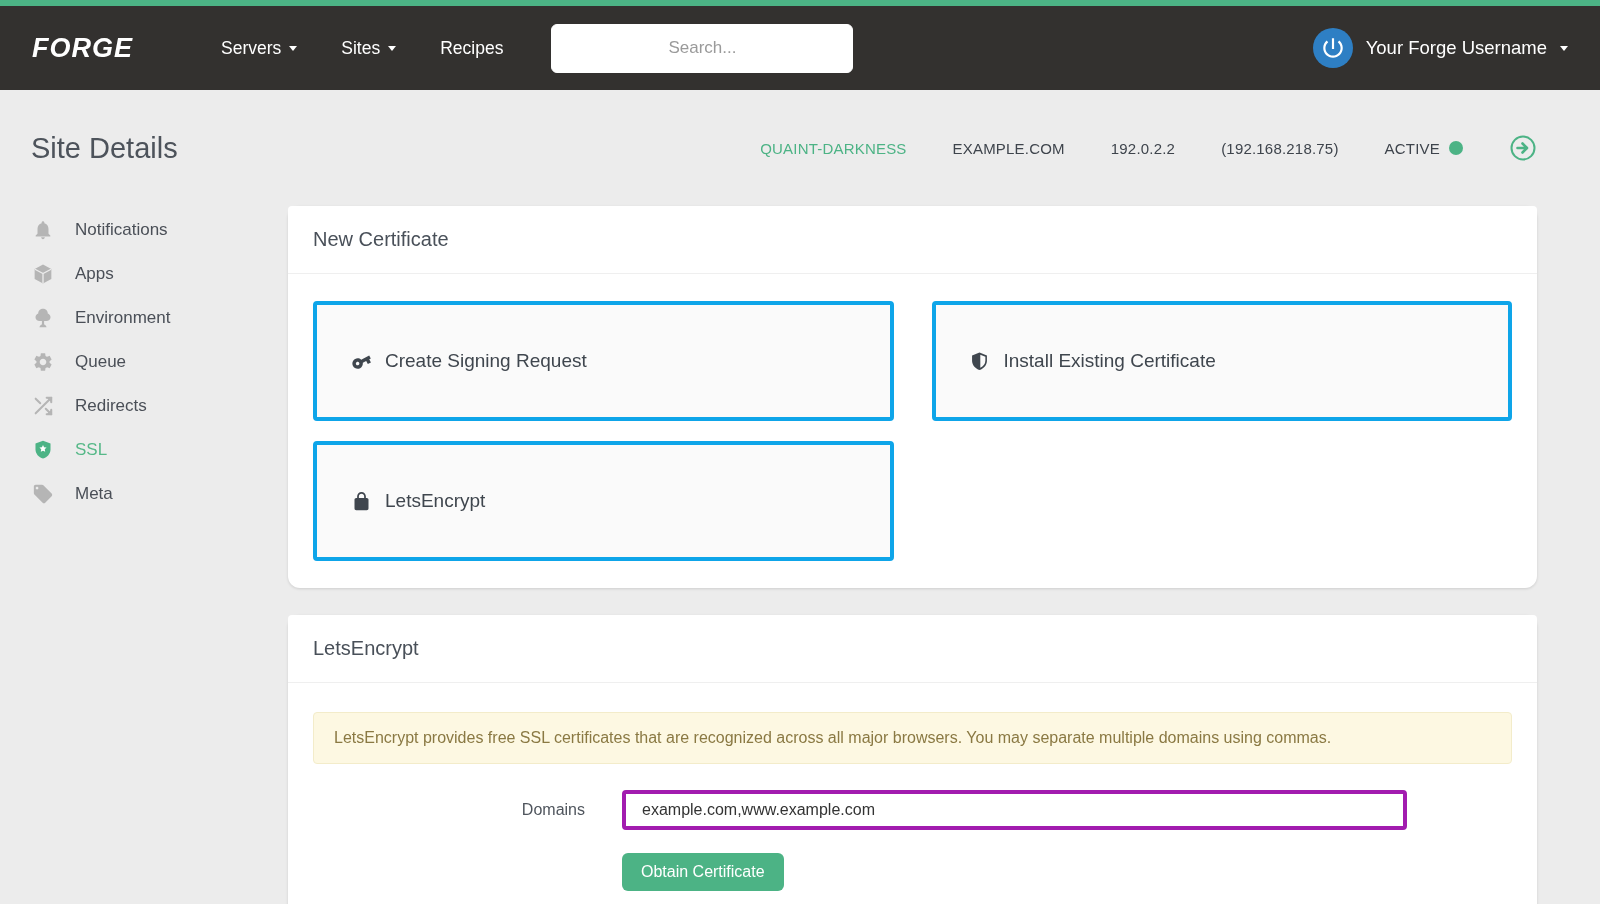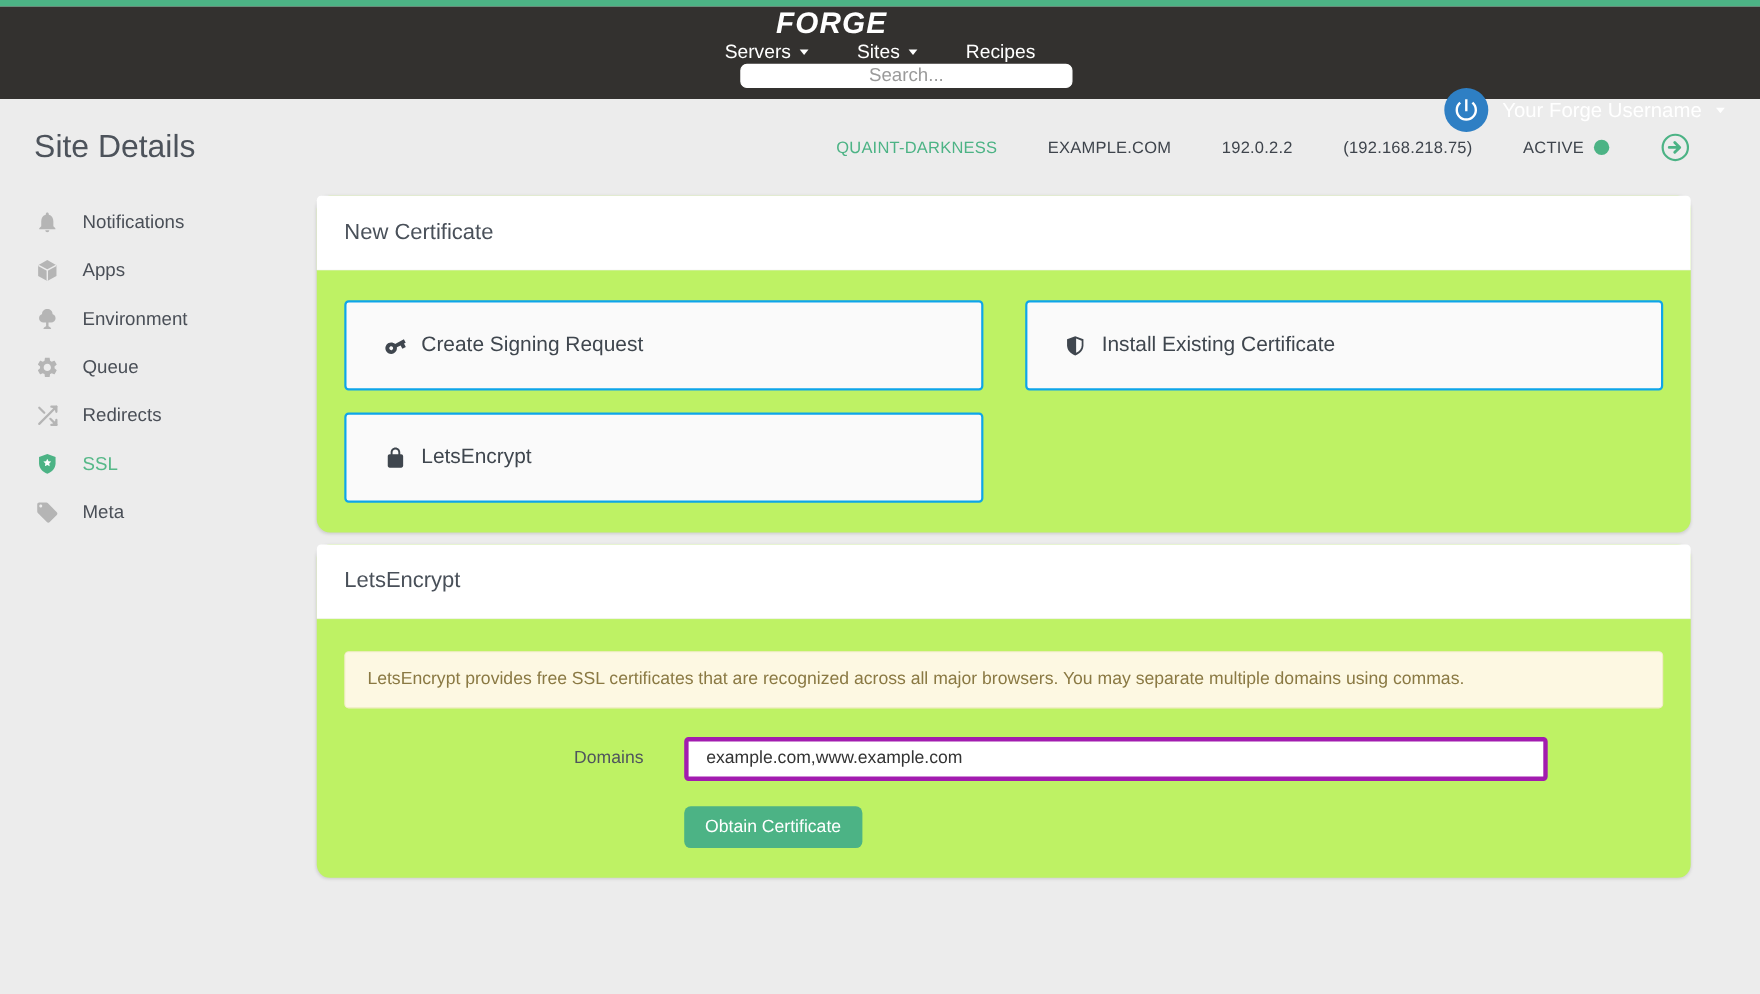--- a/index.html
+++ b/index.html
@@ -12,53 +12,53 @@
   *{box-sizing:border-box;margin:0;padding:0;}
   html,body{width:1600px;height:904px;}
   body{
     font-family:"Liberation Sans",sans-serif;
     background:#ececec;
     overflow:hidden;
     color:#3f464e;
   }
   
   .green-strip{height:6px;background:var(--accent);}
-  .navbar{height:84px;background:#33312f;display:flex;align-items:center;padding:0 32px;flex-direction:column;}
+  .navbar{height:84px;background:#33312f;display:flex;align-items:center;padding:0 32px;}
   .logo{color:#fff;font-size:27px;font-weight:900;font-style:italic;letter-spacing:1px;margin-right:88px;cursor:pointer;}
   .nav-menu{display:flex;align-items:center;gap:44px;}
   .nav-item{display:flex;align-items:center;gap:8px;color:#fff;font-size:17.5px;cursor:pointer;}
   .caret{width:0;height:0;border-left:4.5px solid transparent;border-right:4.5px solid transparent;border-top:5px solid #fff;display:inline-block;}
   .search-input{margin-left:48px;width:302px;height:49px;border:1px solid #fff;border-radius:6px;padding:0 16px;font-size:17px;font-family:inherit;color:#333;outline:none;text-align:center;}
   .search-input::placeholder{color:#9a9a9a;}
   .nav-user{margin-left:auto;display:flex;align-items:center;gap:13px;cursor:pointer;}
   .avatar{width:40px;height:40px;border-radius:50%;background:var(--avatar_blue);display:flex;align-items:center;justify-content:center;}
   .avatar svg{width:26px;height:26px;fill:#fff;}
   .user-name{color:#fff;font-size:18.5px;}
   
-  .page-header{height:88px;display:flex;align-items:center;justify-content:space-between;padding:0 63px 0 31px;}
+  .page-header{height:116px;display:flex;align-items:center;justify-content:space-between;padding:0 63px 0 31px;}
   .page-title{font-size:29px;font-weight:500;color:#4d535b;}
   .site-meta{display:flex;align-items:center;gap:46px;font-size:15px;letter-spacing:.2px;color:#3e444c;font-weight:500;}
   .meta-link{color:var(--accent);cursor:pointer;}
   .meta-status{display:flex;align-items:center;gap:9px;}
   .status-dot{width:14px;height:14px;border-radius:50%;background:var(--accent);display:inline-block;}
   .goto-btn{width:28px;height:28px;cursor:pointer;display:flex;}
   
   .content{display:flex;align-items:flex-start;padding:0 63px 0 31px;}
   .sidebar{width:257px;flex-shrink:0;padding-top:2px;}
   .side-item{height:44px;display:flex;align-items:center;gap:20px;font-size:17px;color:#4a4f57;cursor:pointer;}
   .side-item .s-icon{width:24px;height:24px;display:flex;align-items:center;justify-content:center;color:#b5b5b5;}
   .side-item .s-icon svg{width:22px;height:22px;fill:currentColor;}
   .side-item.active{color:#56b888;}
   .main-col{flex:1;min-width:0;}
   
-  .card{background:#bef264;border-radius:12px;box-shadow:0 1px 3px rgba(0,0,0,.13);margin-bottom:11px;}
+  .card{background:#ffffff;border-radius:12px;box-shadow:0 1px 3px rgba(0,0,0,.13);margin-bottom:27px;}
   .card-header{background:#fff;border-radius:4px 4px 0 0;padding:22px 25px;font-size:20px;color:#495059;border-bottom:1px solid #efefef;}
   .card-body{padding:27px 25px;}
   .options-grid{display:grid;grid-template-columns:1fr 1fr;column-gap:38px;row-gap:20px;}
-  .option-box{height:82px;border:2px solid #0ea5e9;border-radius:4px;background:#fafafa;display:flex;align-items:center;padding:0 33px;gap:13px;font-size:19px;color:#3f464e;cursor:pointer;}
+  .option-box{height:120px;border:4px solid #0ea5e9;border-radius:4px;background:#fafafa;display:flex;align-items:center;padding:0 33px;gap:13px;font-size:19px;color:#3f464e;cursor:pointer;}
   .option-box .o-icon{width:22px;height:22px;display:flex;align-items:center;justify-content:center;color:#3f464e;flex-shrink:0;}
   .option-box .o-icon svg{width:21px;height:21px;fill:currentColor;}
   
   .card-body.le{padding:29px 25px 27px;}
   .alert-warning{background:var(--warning_bg);border:1px solid var(--warning_border);border-radius:4px;padding:16px 20px;color:var(--warning_text);font-size:16px;margin-bottom:26px;}
   .form-row{display:flex;align-items:center;margin-bottom:23px;}
   .form-label{width:309px;padding-right:37px;text-align:right;font-size:16px;color:#4f555d;flex-shrink:0;}
   .text-input{width:785px;height:40px;border:4px solid #a21caf;border-radius:4px;background:#fff;padding:0 16px;font-size:16px;color:#333;font-family:inherit;outline:none;}
   .btn-row{margin-left:309px;}
   .btn-primary{background:var(--accent);color:#fff;border:none;border-radius:6px;padding:10px 19px;font-size:16px;font-family:inherit;cursor:pointer;}

